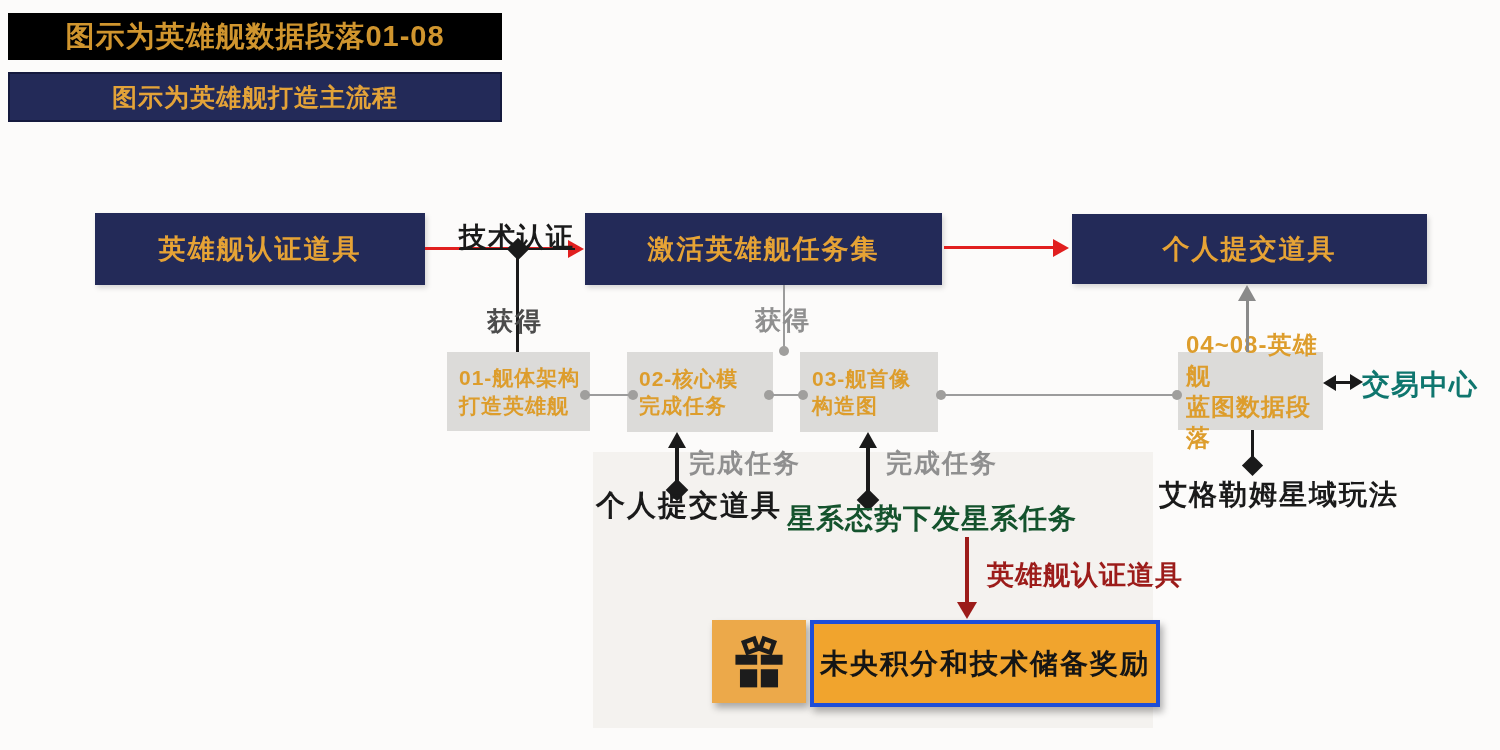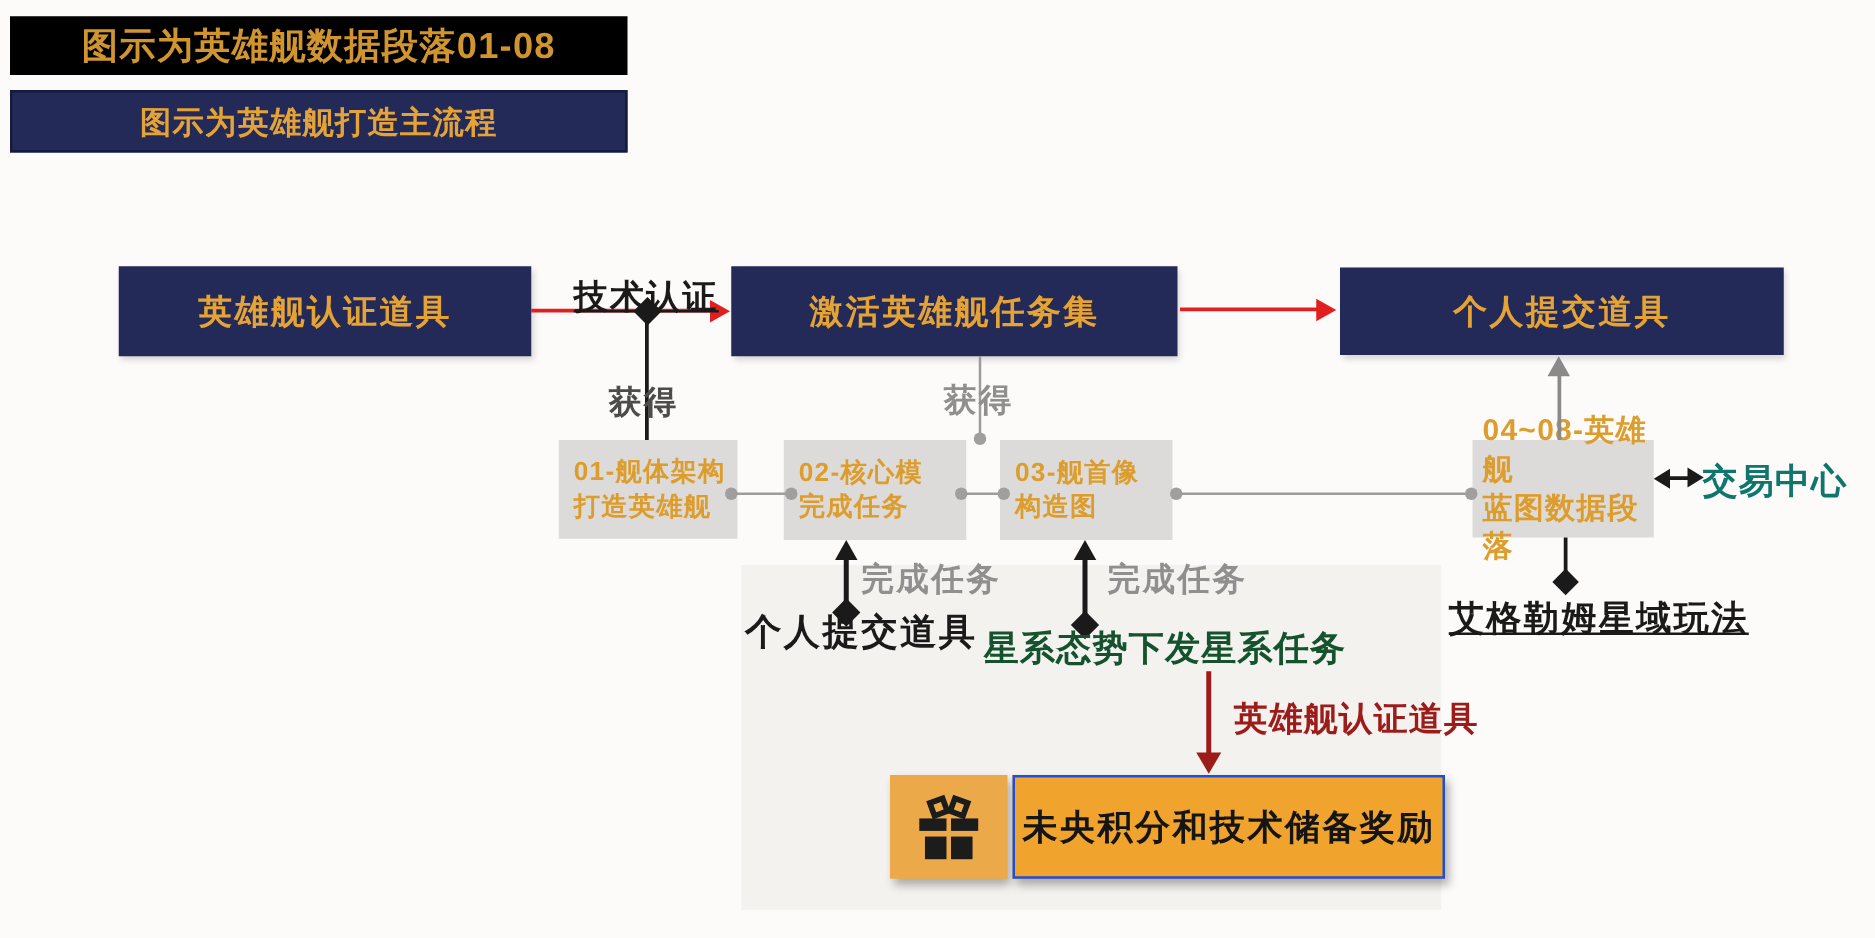--- a/index.html
+++ b/index.html
@@ -34,21 +34,21 @@
   .dot{width:10px;height:10px;border-radius:50%;background:#a09f9d;}
   .diamond{background:#1a1a1a;transform:rotate(45deg);}
   .head-right{width:0;height:0;border-top:9px solid transparent;border-bottom:9px solid transparent;}
   .head-left{width:0;height:0;border-top:8px solid transparent;border-bottom:8px solid transparent;}
   .head-up{width:0;height:0;border-left:9px solid transparent;border-right:9px solid transparent;}
   .head-down{width:0;height:0;border-left:10px solid transparent;border-right:10px solid transparent;}
   
   .panel{background:#f4f2ef;}
   
   .gift-sec{background:#eca94a;display:flex;align-items:center;justify-content:center;box-shadow:3px 5px 7px rgba(0,0,0,0.30);}
-  .reward-main{background:#f1a42d;border:2px solid #1d4ed8;color:#151515;display:flex;align-items:center;justify-content:center;font-size:28px;letter-spacing:2px;box-shadow:3px 5px 7px rgba(0,0,0,0.30);}
+  .reward-main{background:#f1a42d;border:4px solid #1d4ed8;color:#151515;display:flex;align-items:center;justify-content:center;font-size:28px;letter-spacing:2px;box-shadow:3px 5px 7px rgba(0,0,0,0.30);}
 </style>
 </head>
 <body>
 
 <div class="abs legend-gray" style="left:8px;top:13px;width:494px;height:47px;">图示为英雄舰数据段落01-08</div>
 <div class="abs legend-navy" style="left:8px;top:72px;width:490px;height:46px;">图示为英雄舰打造主流程</div>
 
 <div class="abs navy-box" style="left:95px;top:213px;width:330px;height:72px;">英雄舰认证道具</div>
 <div class="abs navy-box" style="left:585px;top:213px;width:357px;height:72px;">激活英雄舰任务集</div>
 <div class="abs navy-box" style="left:1072px;top:214px;width:355px;height:70px;">个人提交道具</div>
@@ -100,21 +100,21 @@
 <div class="abs vline grayline" style="left:1246px;top:299px;height:53px;background:#8a8a8a;"></div>
 <div class="abs head-up" style="left:1238px;top:285px;border-bottom:16px solid #8a8a8a;"></div>
 
 <div class="abs hline blackline" style="left:1333px;top:381px;width:20px;"></div>
 <div class="abs head-left" style="left:1323px;top:375px;border-right:13px solid #1a1a1a;"></div>
 <div class="abs head-right" style="left:1350px;top:374px;border-left:13px solid #1a1a1a;border-top:8px solid transparent;border-bottom:8px solid transparent;"></div>
 <div class="abs lbl darkred-lbl" style="left:1362px;top:366px;">交易中心</div>
 
 <div class="abs vline blackline" style="left:1251px;top:430px;height:32px;"></div>
 <div class="abs diamond" style="left:1245px;top:458px;width:15px;height:15px;"></div>
-<div class="abs lbl black-lbl" style="left:1159px;top:476px;text-decoration:underline;">艾格勒姆星域玩法</div>
+<div class="abs lbl black-lbl" style="left:1159px;top:476px;">艾格勒姆星域玩法</div>
 
 <div class="abs panel" style="left:593px;top:452px;width:560px;height:276px;"></div>
 
 <div class="abs head-up" style="left:668px;top:432px;border-bottom:16px solid #1a1a1a;"></div>
 <div class="abs vline blackline" style="left:675px;top:445px;height:42px;width:4px;"></div>
 <div class="abs diamond" style="left:669px;top:482px;width:16px;height:16px;"></div>
 <div class="abs lbl gray-lbl" style="left:689px;top:446px;">完成任务</div>
 
 <div class="abs head-up" style="left:859px;top:432px;border-bottom:16px solid #1a1a1a;"></div>
 <div class="abs vline blackline" style="left:866px;top:445px;height:52px;width:4px;"></div>

